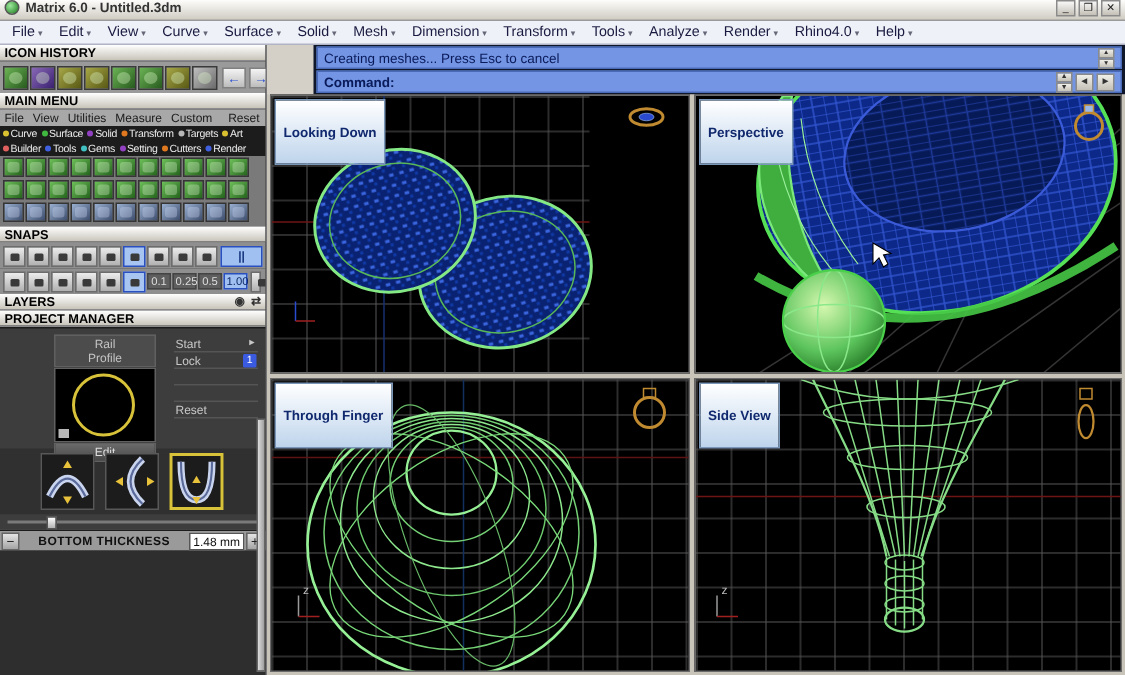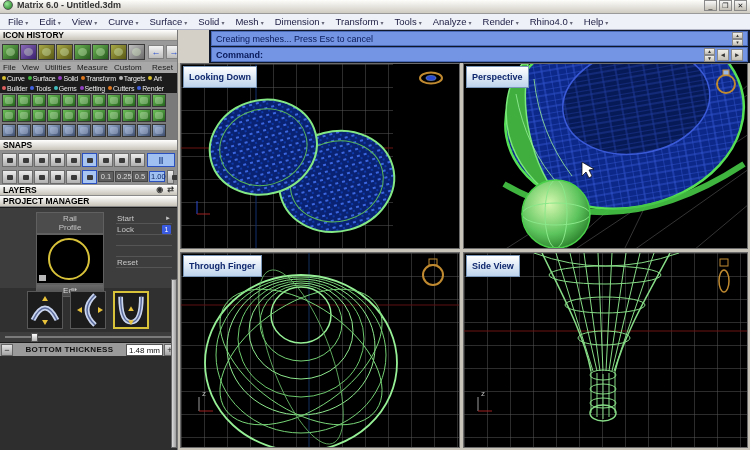--- a/index.html
+++ b/index.html
@@ -146,21 +146,21 @@
 
   
   .viewports{position:absolute;left:178px;top:63px;right:0;bottom:0;background:#c8c4ba;}
   .vp{position:absolute;background:#000;border:1px solid #6a6a6a;overflow:hidden;}
   .vp-tl{left:2px;top:0;width:280px;height:186px;}
   .vp-tr{left:285px;top:0;width:285px;height:186px;}
   .vp-bl{left:2px;top:189px;width:280px;height:196px;}
   .vp-br{left:285px;top:189px;width:285px;height:196px;}
   .vp-label{position:absolute;left:2px;top:2px;z-index:5;
     background:linear-gradient(#ffffff,#bed4ec);border:1px solid #7a96b8;color:#10286e;
-    font-weight:bold;font-size:9px;padding:4px 5px;line-height:12px;}
+    font-weight:bold;font-size:9px;padding:15px 5px;line-height:12px;}
   .vp-grid{position:absolute;
     background-image:linear-gradient(rgba(88,88,88,.5) 1px,transparent 1px),
       linear-gradient(90deg,rgba(88,88,88,.5) 1px,transparent 1px);
     background-size:23px 23px;}
   .vp svg.scene{position:absolute;left:0;top:0;}
 </style>
 </head>
 <body>
 
 <div class="window">
@@ -247,20 +247,23 @@
           <div class="hicon"></div>
           <div class="hicon"></div>
           <div class="hicon"></div>
         </div>
       <div class="hist-arrows">
         <div class="arrowbtn">←</div>
         <div class="arrowbtn">→</div>
       </div>
     </div>
 
+    <div class="sec-header">
+      <span>MAIN MENU</span>
+    </div>
     <div class="mm-menu-row">
       <span class="mitem">File</span>
       <span class="mitem">View</span>
       <span class="mitem">Utilities</span>
       <span class="mitem">Measure</span>
       <span class="mitem">Custom</span>
       <span class="mitem last">Reset</span>
     </div>
     <div class="tab-row">
       <span class="tab">

